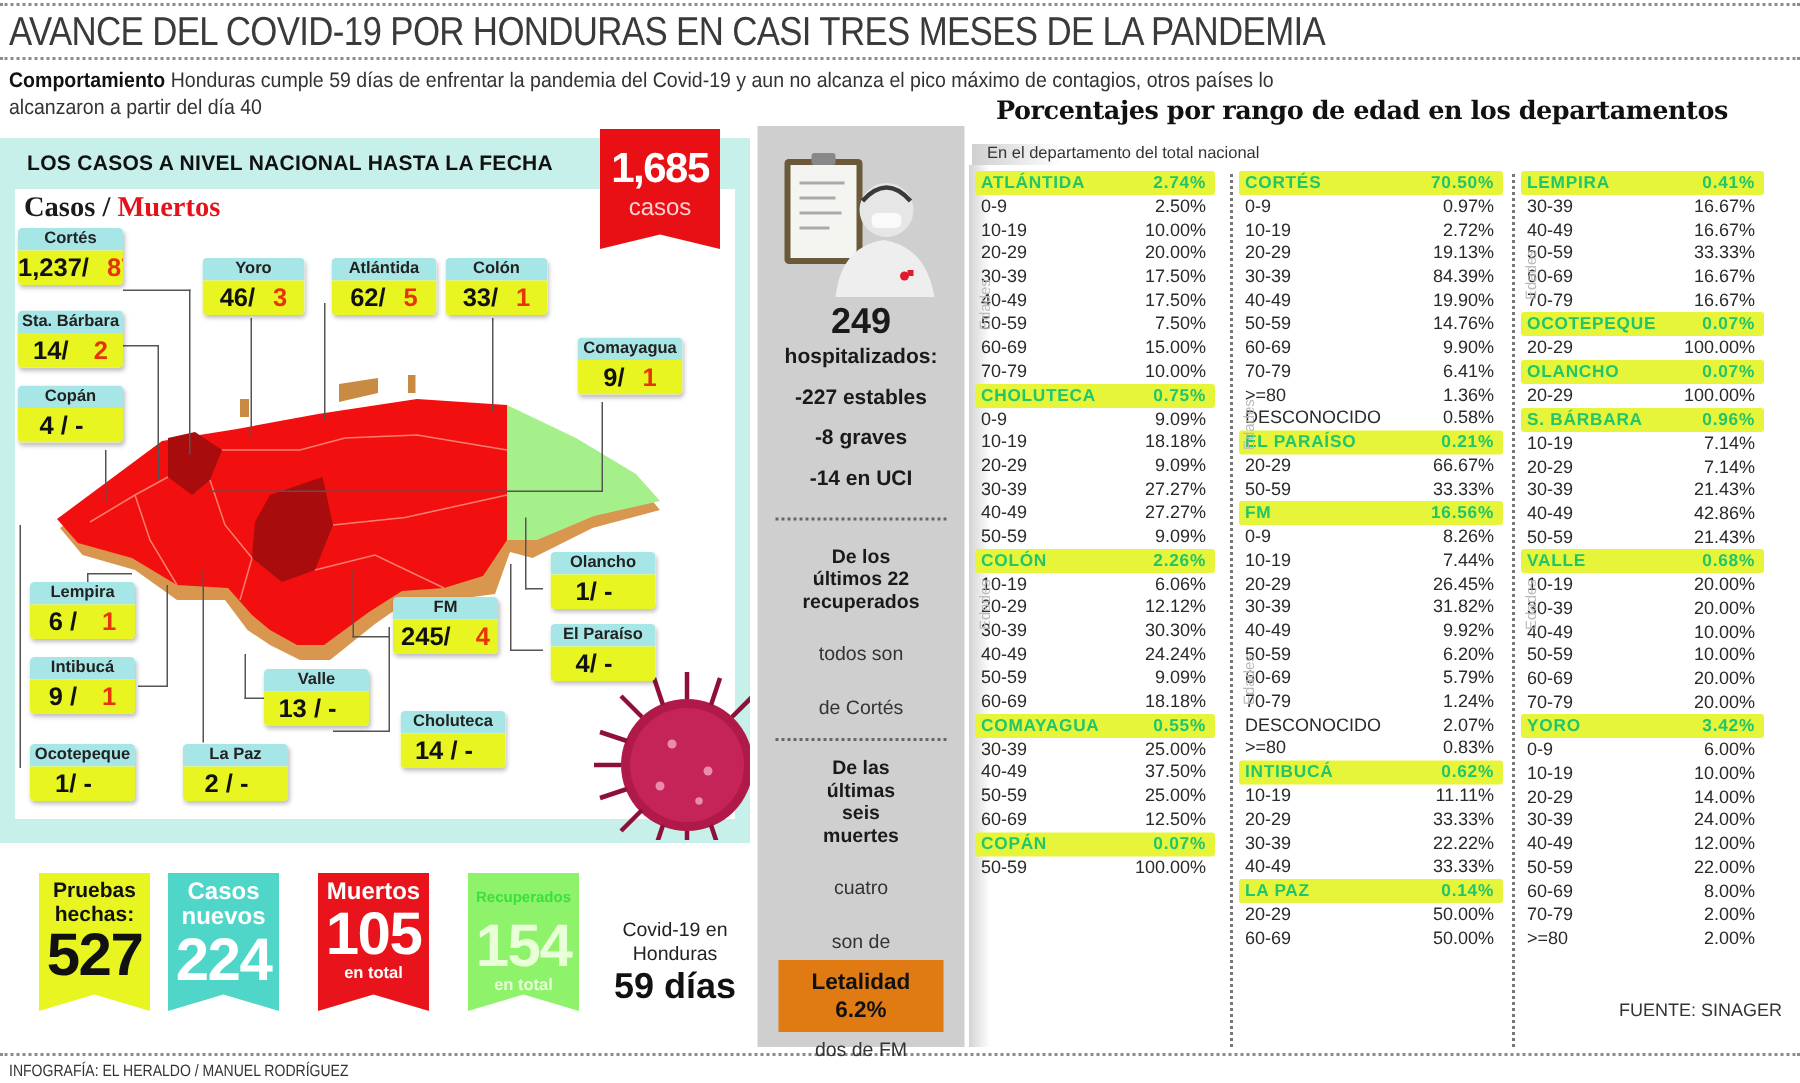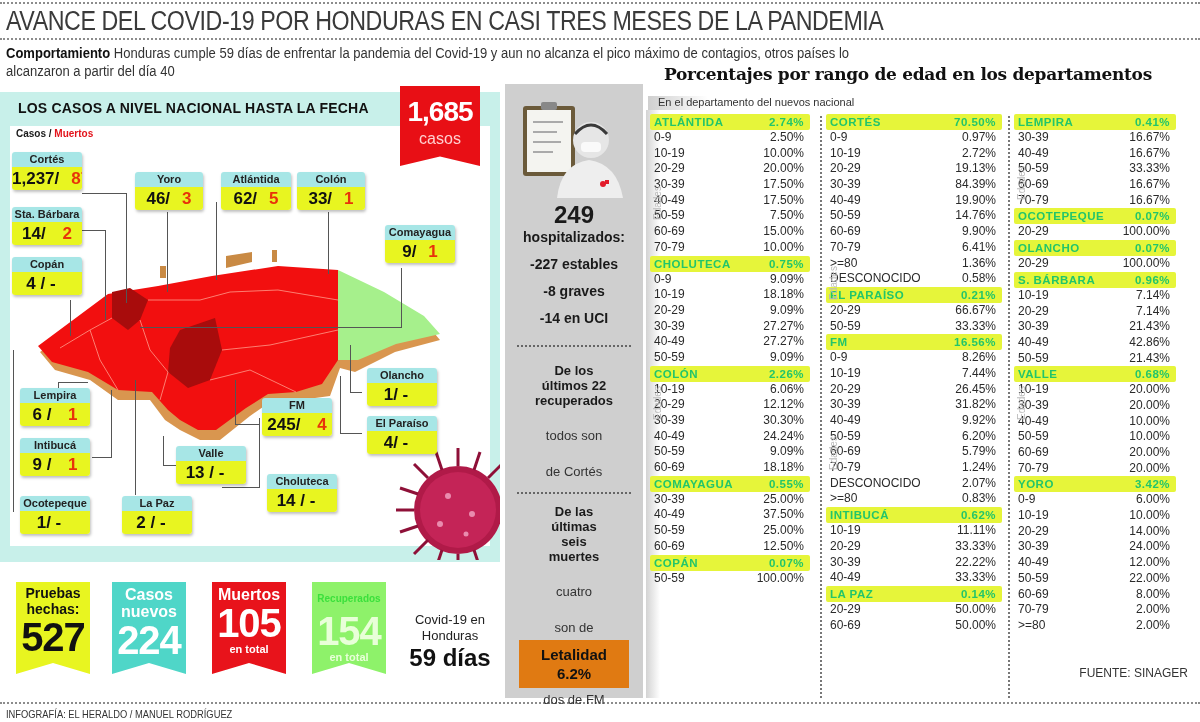--- a/index.html
+++ b/index.html
@@ -10,21 +10,21 @@
 
   .main-title { position: absolute; left: 6px; top: 6px; font-family: "Liberation Sans", sans-serif; font-size: 27px; font-weight: 400; letter-spacing: -0.5px; color: #3a3a3a; transform: scaleX(0.86); transform-origin: left; white-space: nowrap; }
 
   .intro { position: absolute; left: 6px; top: 44px; width: 940px; font-size: 14px; line-height: 18px; color: #333; transform: scaleX(0.93); transform-origin: left; }
   .intro b { color: #111; }
 
   
   .map-panel { position: absolute; left: 0; top: 92px; width: 500px; height: 470px; background: #c8f0ea; }
   .map-inner { position: absolute; left: 10px; top: 34px; width: 480px; height: 420px; background: #ffffff; }
   .map-head { position: absolute; left: 18px; top: 100px; font-size: 14px; font-weight: 700; color: #111; letter-spacing: 0.2px; }
-  .legend { position: absolute; left: 16px; top: 128px; font-size: 10px; font-weight: 700; }
+  .legend { position: absolute; left: 16px; top: 128px; font-size: 19px; font-weight: 700; font-family: Liberation Serif, serif; }
   .legend .red { color: #e3131b; }
 
   .total-flag { position: absolute; left: 400px; top: 86px; width: 80px; height: 80px; background: #e80f15; color: #fff; text-align: center; clip-path: polygon(0 0,100% 0,100% 100%,50% 88%,0 100%); }
   .total-flag .num { font-size: 28px; font-weight: 700; line-height: 36px; margin-top: 8px; letter-spacing: -1px; }
   .total-flag .lbl { font-size: 16px; line-height: 18px; color: #ffd0d0; }
 
   .dept-box { position: absolute; border-radius: 3px; overflow: hidden; box-shadow: 1px 2px 3px rgba(0,0,0,0.25); }
   .dept-box .dn { background: #a7e6e6; font-size: 11px; font-weight: 700; color: #222; text-align: center; height: 15px; line-height: 15px; }
   .dept-box .dv { background: #e8f520; font-size: 17px; font-weight: 700; color: #111; text-align: center; height: 23px; line-height: 23px; }
   .dept-box .dv .d { color: #e8330a; padding-left: 12px; }
@@ -222,21 +222,21 @@
 </div>
 <div class="dept-box" style="left:20px;top:496px;width:70px;">
   <div class="dn">Ocotepeque</div>
   <div class="dv"><span>1/ -</span><span class="d"></span></div>
 </div>
 <div class="dept-box" style="left:122px;top:496px;width:70px;">
   <div class="dn">La Paz</div>
   <div class="dv"><span>2 / -</span><span class="d"></span></div>
 </div>
 
-<div class="stat" style="left:16px;background:#e8f520;color:#111;">
+<div class="stat" style="left:26px;background:#e8f520;color:#111;">
   <div class="t" style="font-size:14px;line-height:16px;padding-top:3px;">Pruebas hechas:</div>
   <div class="n">527</div>
 </div>
 <div class="stat" style="left:112px;background:#4fd6c8;color:#fff;">
   <div class="t" style="width:60px;margin:0 auto;">Casos nuevos</div>
   <div class="n">224</div>
 </div>
 <div class="stat" style="left:212px;background:#e8131b;color:#fff;">
   <div class="t">Muertos</div>
   <div class="n">105</div>
@@ -296,21 +296,21 @@
     <span>Cortés y</span>
     <span>dos de FM</span>
   </div>
   <div class="let">
     <div>Letalidad</div>
     <div>6.2%</div>
   </div>
 </div>
 
 <div class="tbl-title">Porcentajes por rango de edad en los departamentos</div>
-<div class="tbl-sub">En el departamento del nuevos nacional</div>
+<div class="tbl-sub">En el departamento del total nacional</div>
 <div class="side-grey"></div>
 
 <div class="col-sep" style="left:820px;"></div>
 <div class="col-sep" style="left:1008px;"></div>
 
 <div class="col" id="col0" style="left:650px;width:160px;">
     <div class="dh">
       <span>ATLÁNTIDA</span>
       <span>2.74%</span>
     </div>

